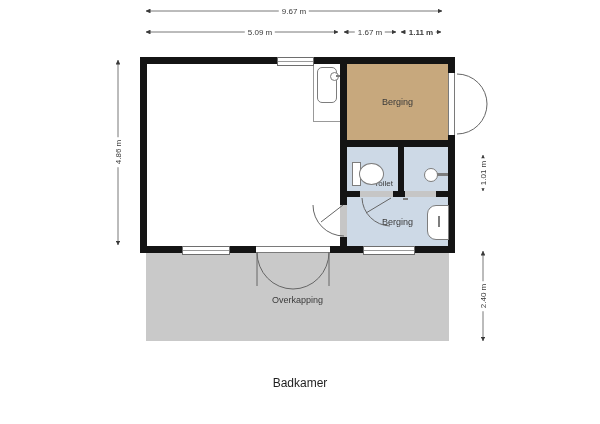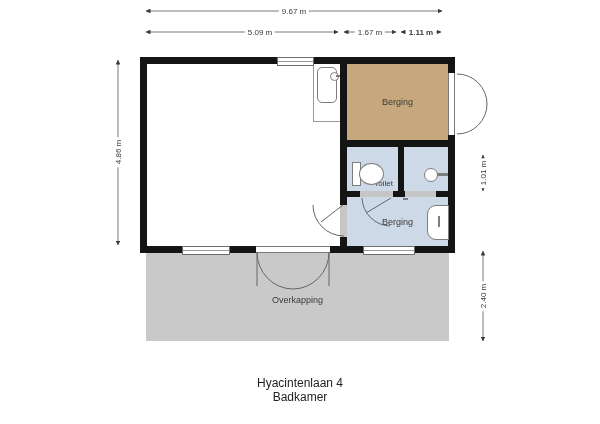--- a/index.html
+++ b/index.html
@@ -117,17 +117,16 @@
 
   <span class="dim-label" style="left:294px;top:11px;">9.67 m</span>
   <span class="dim-label" style="left:260px;top:32px;">5.09 m</span>
   <span class="dim-label" style="left:370px;top:32px;">1.67 m</span>
   <span class="dim-label" style="left:421px;top:32px;font-weight:bold;">1.11 m</span>
   <span class="dim-label rot" style="left:118px;top:152px;">4.86 m</span>
   <span class="dim-label rot" style="left:483px;top:173px;">1.01 m</span>
   <span class="dim-label rot" style="left:483px;top:296px;">2.40 m</span>
 
   <div class="title-block">
-    <div>Hyacintenlaan 4</div>
     <div>Badkamer</div>
   </div>
 
 </div>
 
 </body></html>

